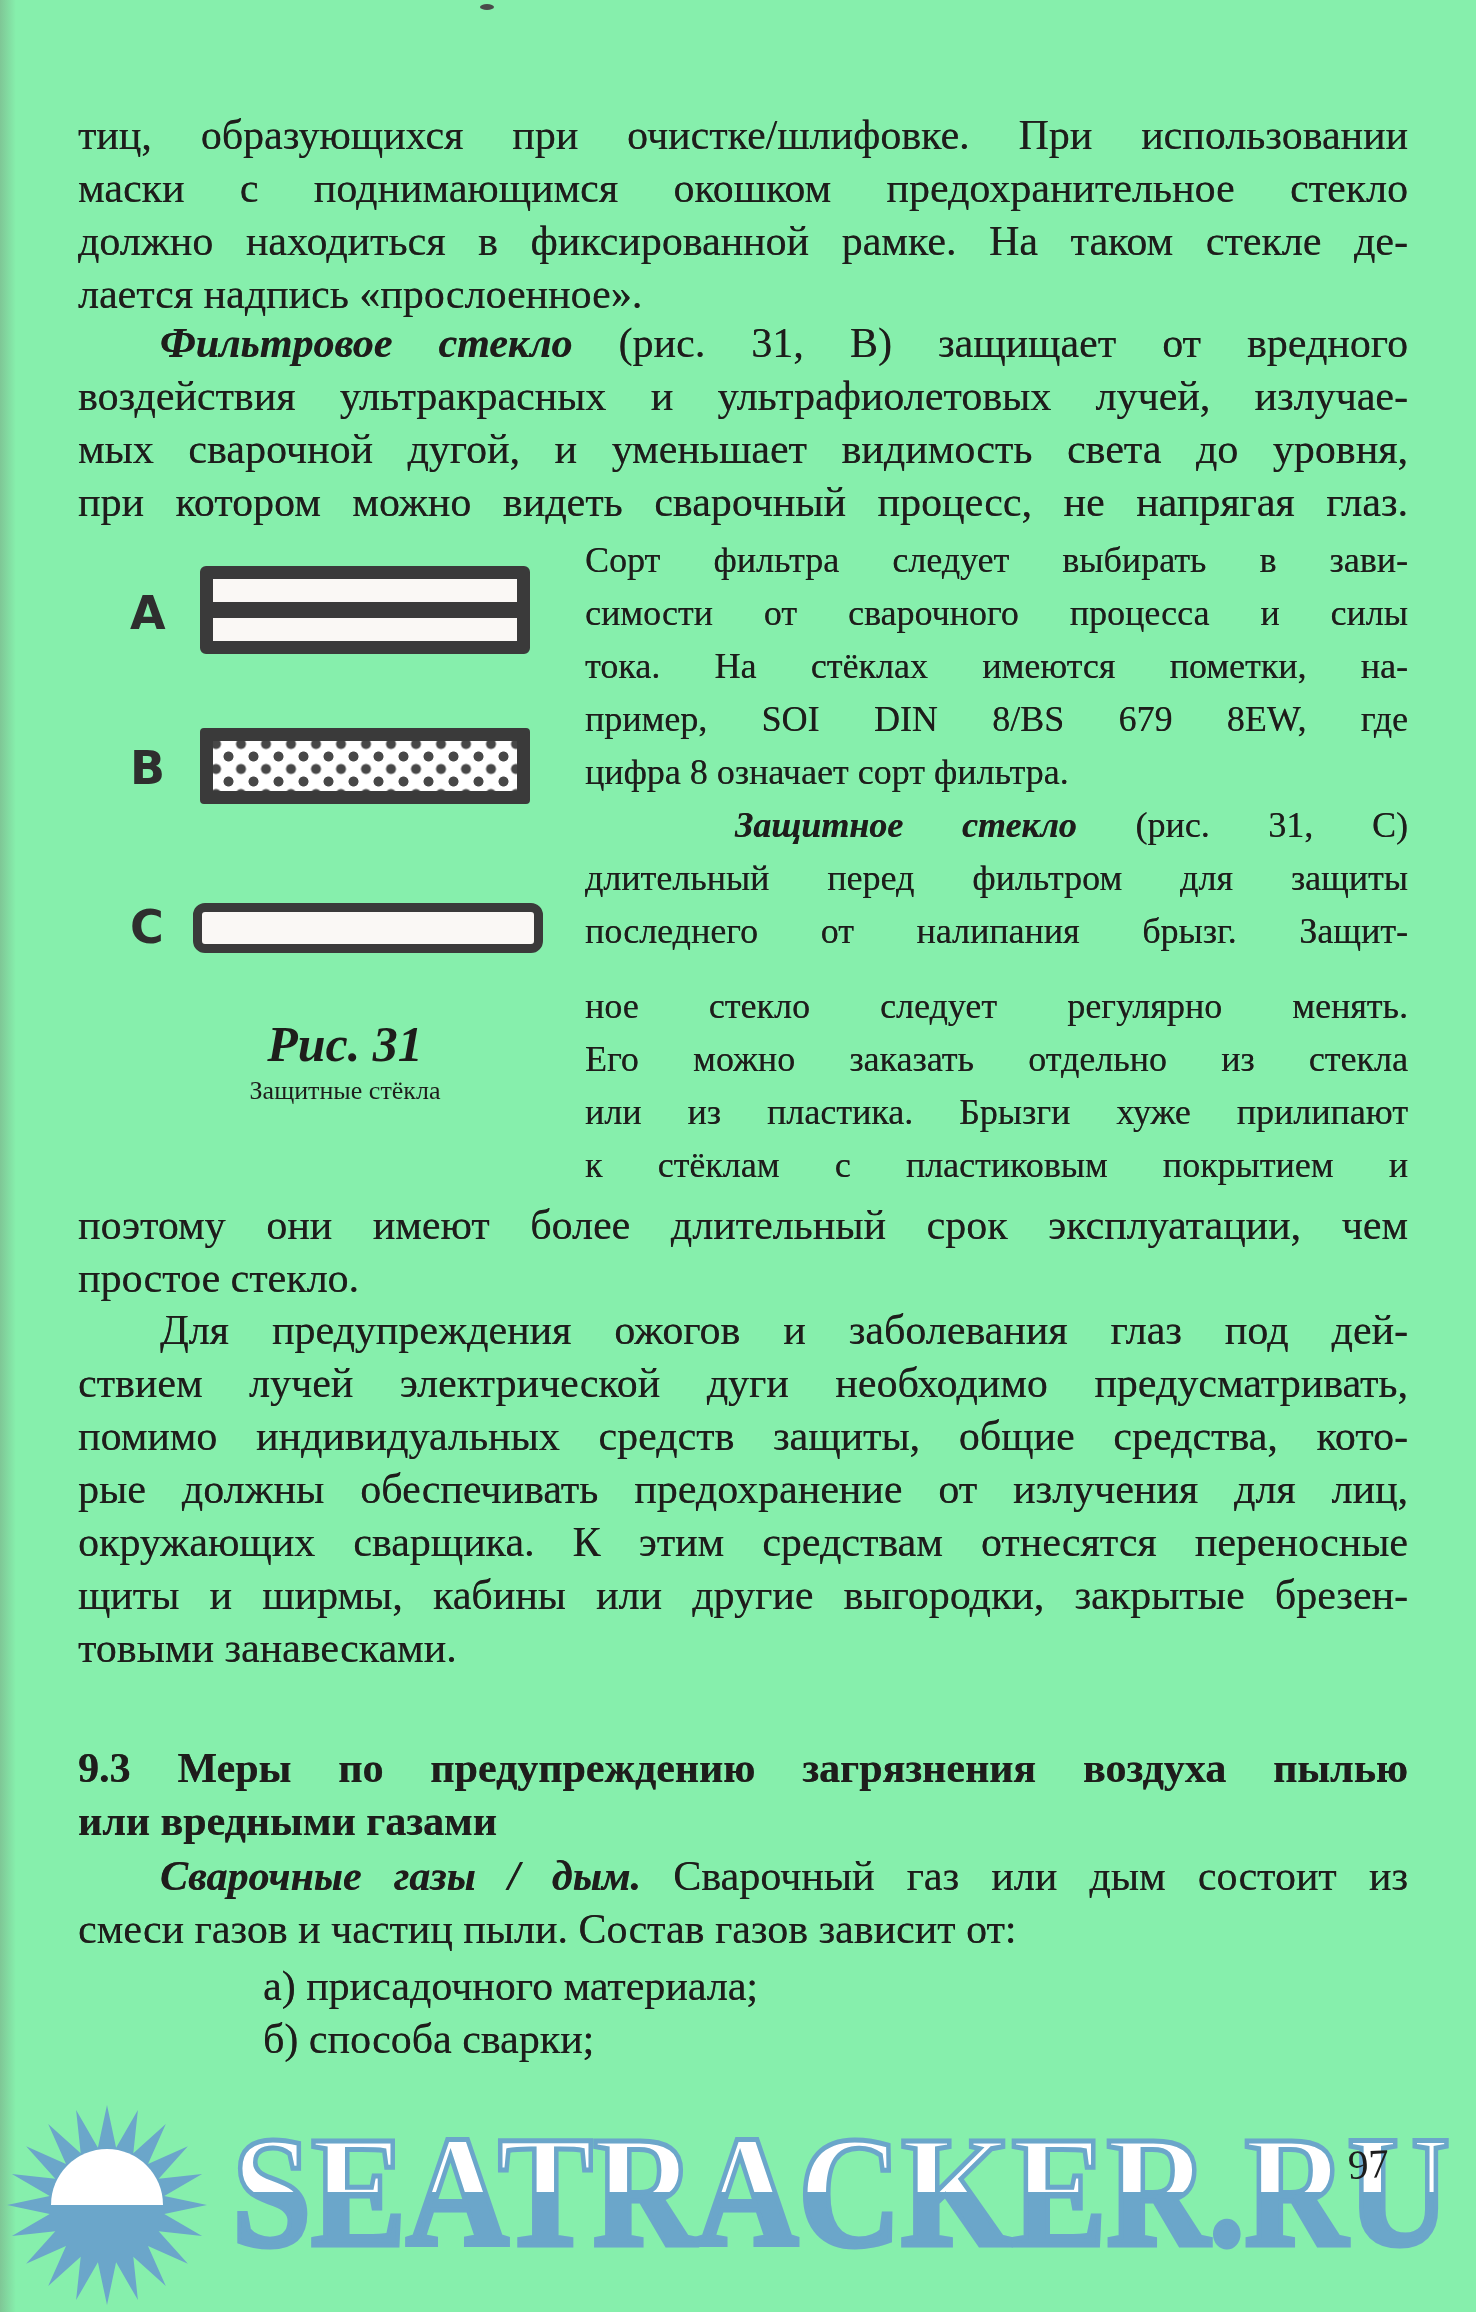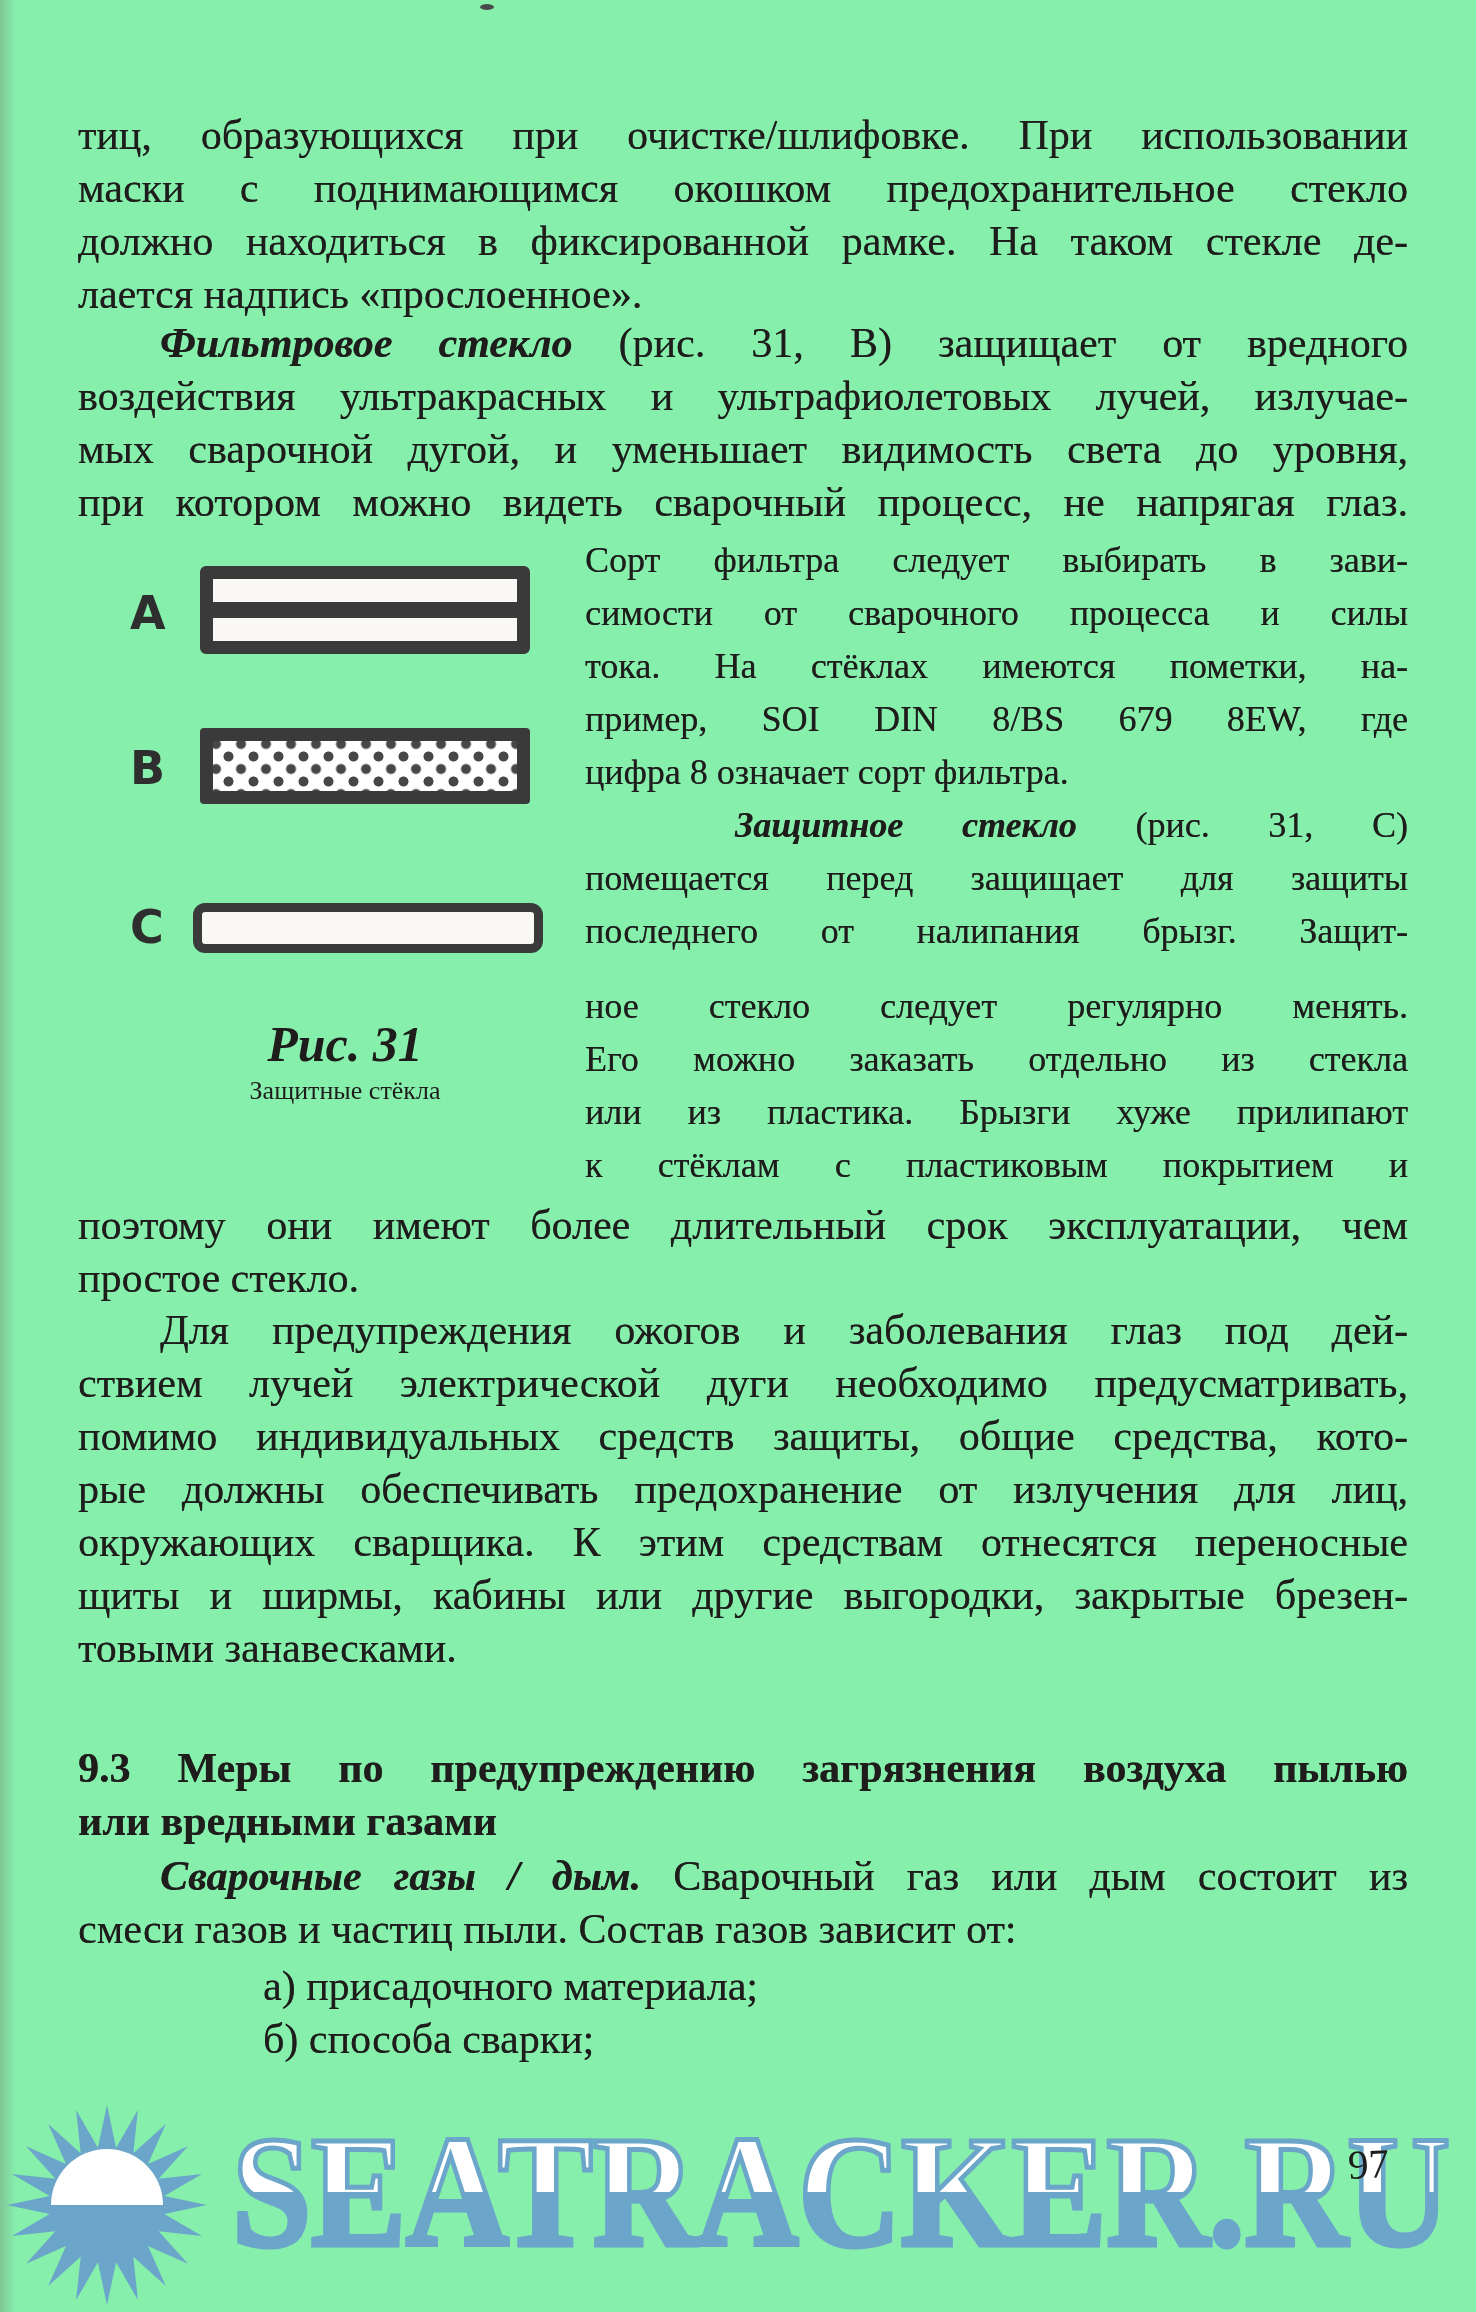--- a/index.html
+++ b/index.html
@@ -101,21 +101,21 @@
         <div class="t2">Защитные стёкла</div>
       </div>
     </div>
     <div class="rcol">
       <div class="ln">Сорт фильтра следует выбирать в зави-</div>
       <div class="ln">симости от сварочного процесса и силы</div>
       <div class="ln">тока. На стёклах имеются пометки, на-</div>
       <div class="ln">пример, SOI DIN 8/BS 679 8EW, где</div>
       <div class="ln last">цифра 8 означает сорт фильтра.</div>
       <div class="ln indent2"><span class="lead">Защитное стекло</span><span> (рис. 31, С)</span></div>
-      <div class="ln">помещается перед защищает для защиты</div>
+      <div class="ln">длительный перед фильтром для защиты</div>
       <div class="ln">последнего от налипания брызг. Защит-</div>
       <div class="ln gap">ное стекло следует регулярно менять.</div>
       <div class="ln">Его можно заказать отдельно из стекла</div>
       <div class="ln">или из пластика. Брызги хуже прилипают</div>
       <div class="ln">к стёклам с пластиковым покрытием и</div>
     </div>
   </div>
 
   <div class="block" style="top:1199px;">
     <div class="ln">поэтому они имеют более длительный срок эксплуатации, чем</div>

